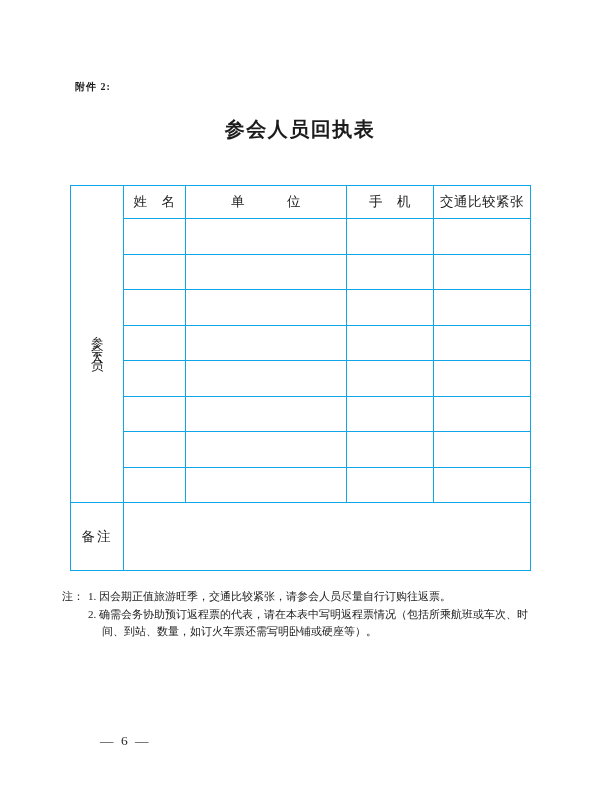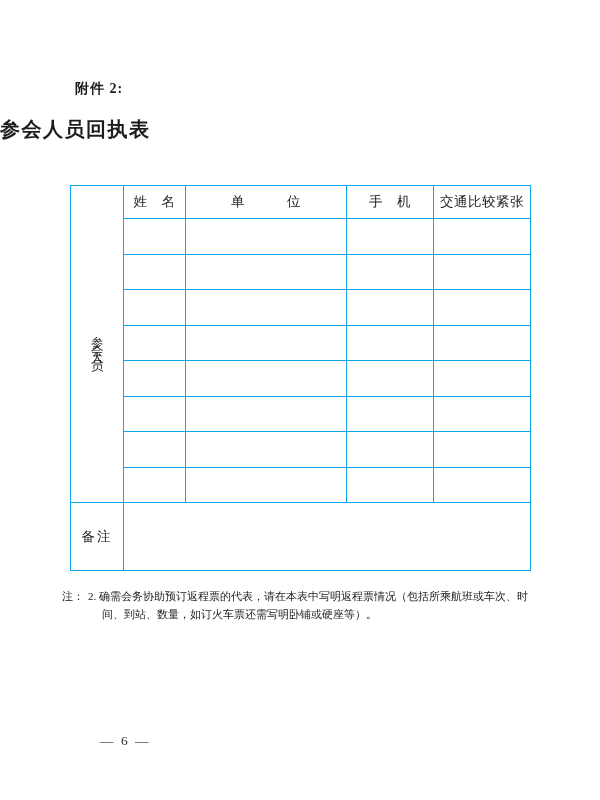--- a/index.html
+++ b/index.html
@@ -8,30 +8,30 @@
     position: relative;
     background: #ffffff;
     color: #1c1c1c;
     font-family: "Liberation Serif", "DejaVu Serif", serif;
     overflow: hidden;
   }
   .attachment-label {
     position: absolute;
     left: 75px;
     top: 80px;
-    font-size: 14px;
+    font-size: 10px;
     font-weight: bold;
     letter-spacing: 1px;
   }
   .doc-title {
     position: absolute;
     left: 0;
     top: 116px;
     width: 600px;
-    text-align: left;
+    text-align: center;
     font-size: 20px;
     font-weight: bold;
     letter-spacing: 1.5px;
   }
   table.reply-form {
     position: absolute;
     left: 70px;
     top: 185px;
     width: 460px;
     border-collapse: collapse;
@@ -162,19 +162,20 @@
       <tr class="remarks-row">
         <td class="remarks-label-cell">备注</td>
         <td colspan="4"></td>
       </tr>
     </tbody>
   </table>
 
   <div class="notes">
     <span class="notes-prefix">注：</span>
     <div class="notes-items">
+      <div class="note-item">1. 因会期正值旅游旺季，交通比较紧张，请参会人员尽量自行订购往返票。</div>
       <div class="note-item">2. 确需会务协助预订返程票的代表，请在本表中写明返程票情况（包括所乘航班或车次、时间、到站、数量，如订火车票还需写明卧铺或硬座等）。</div>
     </div>
   </div>
 
   <div class="page-number">— 6 —</div>
 
 </div>
 
 </body></html>

